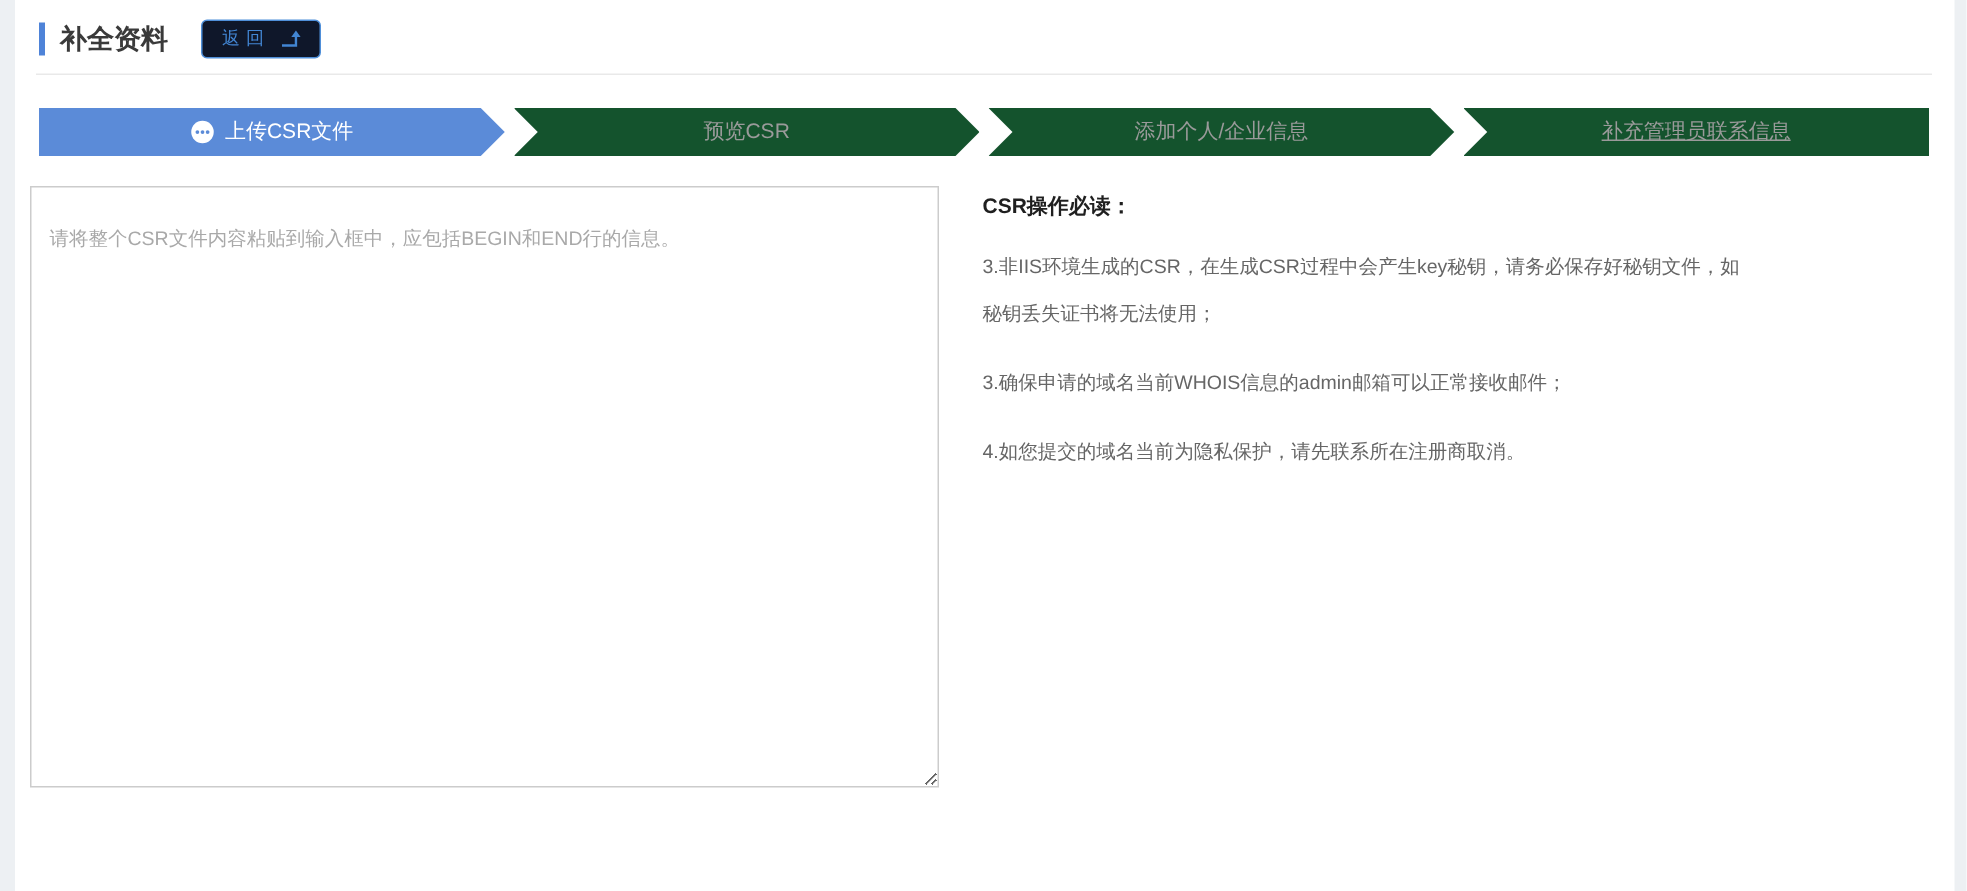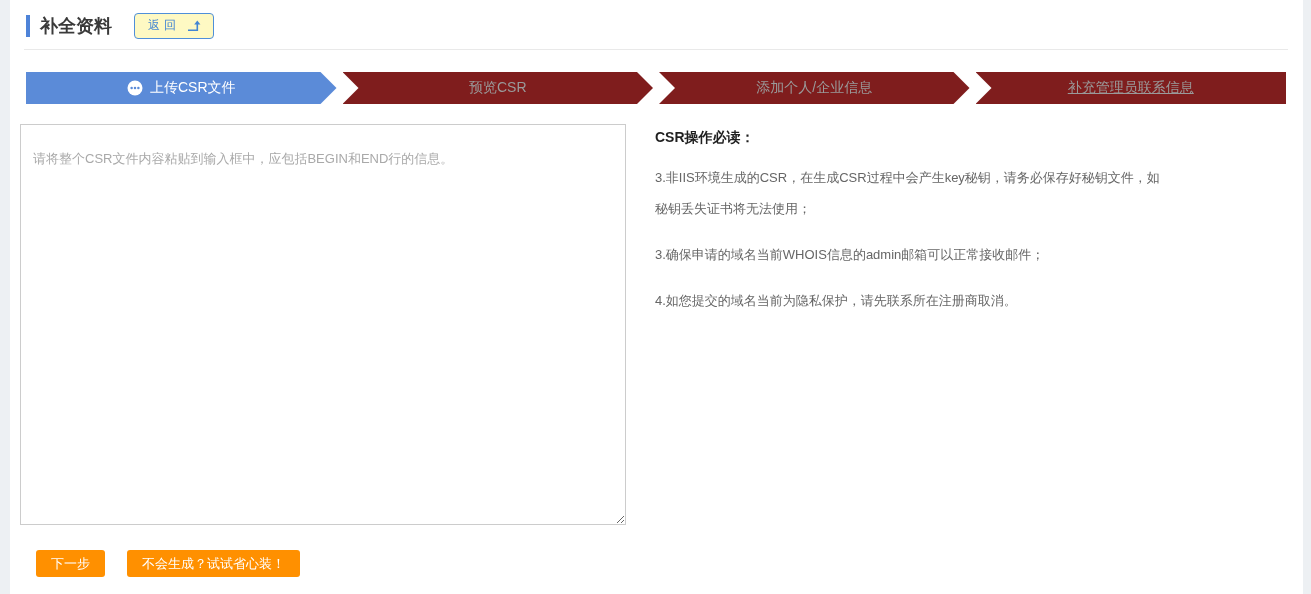--- a/index.html
+++ b/index.html
@@ -31,21 +31,21 @@
     border-left: 4px solid #4e83d8;
     padding-left: 10px;
     line-height: 22px;
     margin: 0;
   }
   .back-btn {
     margin-left: 22px;
     display: inline-flex;
     align-items: center;
     gap: 7px;
-    background: #fef9c3;
+    background: #0f172a;
     border: 1px solid #4f8fd9;
     border-radius: 4px;
     color: #4285d3;
     font-size: 12px;
     padding: 3px 11px 4px 13px;
     cursor: pointer;
     font-family: inherit;
   }
   .back-btn .back-label { letter-spacing: 4px; }
   .divider {
@@ -59,21 +59,21 @@
     display: flex;
     height: 32px;
     margin: 22px 17px 0 16px;
   }
   .step {
     flex: 1;
     display: flex;
     align-items: center;
     justify-content: center;
     gap: 7px;
-    background: #7f1d1d;
+    background: #14532d;
     color: #9a9a9a;
     font-size: 14px;
     margin-left: 6px;
     cursor: default;
     clip-path: polygon(0 0, calc(100% - 16px) 0, 100% 50%, calc(100% - 16px) 100%, 0 100%, 16px 50%);
   }
   .step.first {
     margin-left: 0;
     clip-path: polygon(0 0, calc(100% - 16px) 0, 100% 50%, calc(100% - 16px) 100%, 0 100%);
   }
@@ -189,18 +189,14 @@
     <textarea class="csr-textarea" placeholder="请将整个CSR文件内容粘贴到输入框中，应包括BEGIN和END行的信息。" style=""></textarea>
 
     <div class="instructions">
       <div class="ins-heading">CSR操作必读：</div>
       <p>3.非IIS环境生成的CSR，在生成CSR过程中会产生key秘钥，请务必保存好秘钥文件，如秘钥丢失证书将无法使用；</p>
       <p>3.确保申请的域名当前WHOIS信息的admin邮箱可以正常接收邮件；</p>
       <p>4.如您提交的域名当前为隐私保护，请先联系所在注册商取消。</p>
     </div>
   </div>
 
-  <div class="actions">
-    <button class="btn-orange">下一步</button>
-    <button class="btn-orange">不会生成？试试省心装！</button>
-  </div>
 
 </div>
 
 </body></html>

